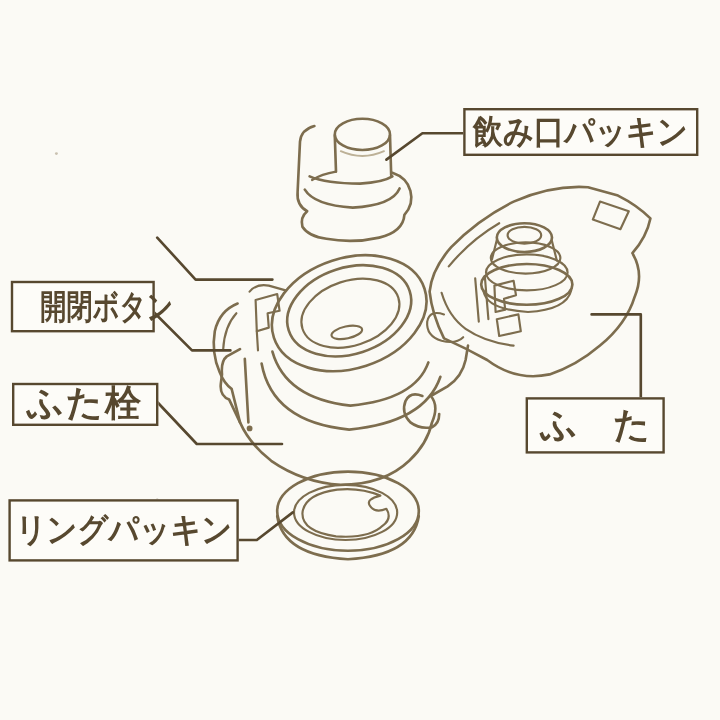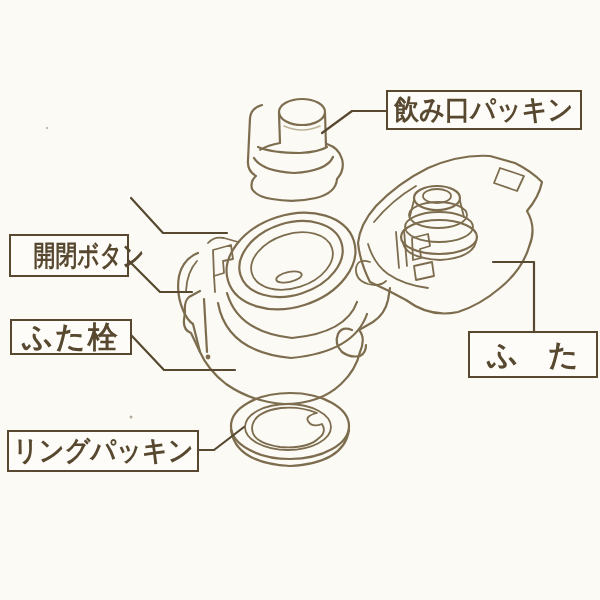--- a/index.html
+++ b/index.html
@@ -28,22 +28,22 @@
   }
   .label span{display:inline-block;transform-origin:center center;}
   .fs30{font-size:30px;}
   .fs28{font-size:28px;}
   .sq80 span{transform:scaleX(0.78);}
   .sq92 span{transform:scaleX(0.90);}
   #lbl-spout-gasket{left:386px;top:90px;width:196px;height:40px;}
   #lbl-spout{left:11px;top:174px;width:120px;height:47px;letter-spacing:2px;}
   #lbl-open-close{left:9px;top:234px;width:120px;height:43px;padding-left:40px;}
   #lbl-lid-stopper{left:10px;top:319px;width:122px;height:36px;letter-spacing:2px;}
-  #lbl-lid{left:468px;top:331px;width:130px;height:47px;}
-  #lbl-ring-gasket{left:7px;top:430px;width:192px;height:42px;}
+  #lbl-lid{left:438px;top:331px;width:116px;height:47px;}
+  #lbl-ring-gasket{left:7px;top:416px;width:192px;height:52px;}
 </style>
 </head>
 <body>
 
 <div class="canvas">
 
   <svg width="600" height="600" viewBox="0 0 600 600">
     <g fill="none" stroke="#7d6d4e" stroke-width="2.2" stroke-linecap="round" stroke-linejoin="round">
 
       <g>

